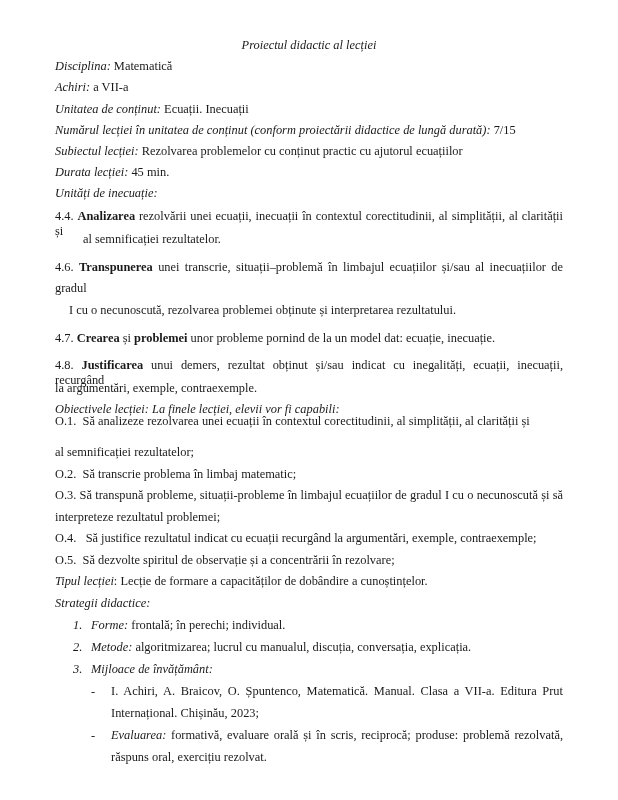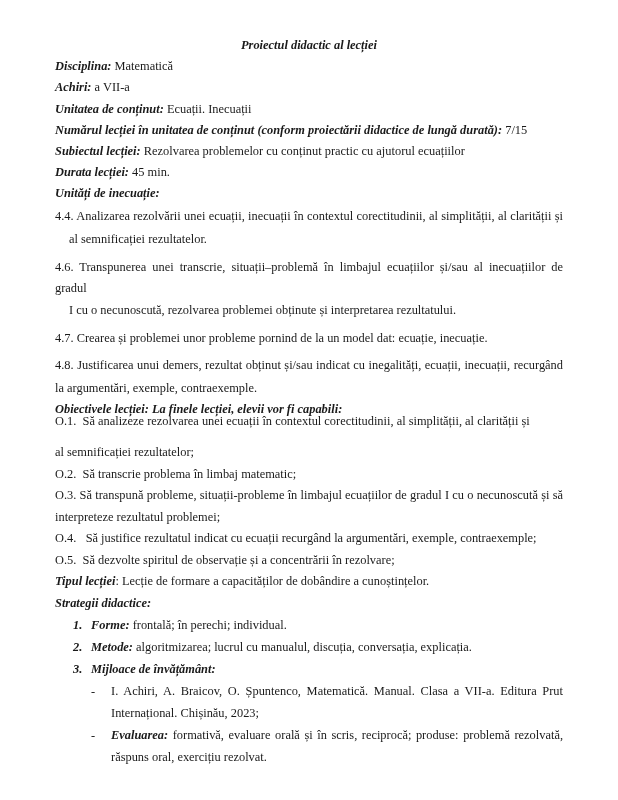--- a/index.html
+++ b/index.html
@@ -2,43 +2,43 @@
 <html><head>
 <meta charset="utf-8">
 <style>
   html, body { margin: 0; padding: 0; background: #ffffff; }
   body {
     width: 618px; height: 800px; overflow: hidden; position: relative;
     font-family: "Liberation Serif", serif; font-size: 12.4px; color: #1a1a1a;
   }
   .page { position: absolute; left: 55px; top: 38px; width: 508px; }
   .line { position: absolute; left: 0; white-space: nowrap; line-height: 15px; }
-  .b { font-weight: normal; }
-  .bi { font-weight: bold; font-style: italic; }
+  .b { font-weight: bold; }
+  .bi { font-weight: normal; font-style: italic; }
   .just { text-align: justify; text-align-last: justify; width: 508px; white-space: normal; }
   .title { width: 508px; text-align: center; }
 </style>
 </head>
 <body>
 
 <div class="page">
 
   <div class="line title bi" style="top:0px">Proiectul didactic al lecției</div>
 
   <div class="line" style="top:21px"><span class="bi">Disciplina:</span><span> Matematică</span></div>
   <div class="line" style="top:42px"><span class="bi">Achiri:</span><span> a VII-a</span></div>
   <div class="line" style="top:64px"><span class="bi">Unitatea de conținut:</span><span> Ecuații. Inecuații</span></div>
   <div class="line" style="top:85px"><span class="bi">Numărul lecției în unitatea de conținut (conform proiectării didactice de lungă durată):</span><span> 7/15</span></div>
   <div class="line" style="top:106px"><span class="bi">Subiectul lecției:</span><span> Rezolvarea  problemelor cu conținut practic cu ajutorul ecuațiilor</span></div>
   <div class="line" style="top:127px"><span class="bi">Durata lecției:</span><span> 45 min.</span></div>
 
   <div class="line bi" style="top:148px">Unități de inecuație:</div>
 
   <div class="line just" style="top:171px"><span>4.4. </span><span class="b">Analizarea</span><span> rezolvării unei ecuații, inecuații în contextul corectitudinii, al simplității, al clarității și</span></div>
-  <div class="line" style="top:194px; left:14px">al semnificației rezultatelor.</div>
+  <div class="line" style="top:194px; left:28px">al semnificației rezultatelor.</div>
 
   <div class="line just" style="top:222px"><span>4.6. </span><span class="b">Transpunerea</span><span> unei transcrie, situații–problemă în limbajul ecuațiilor și/sau al inecuațiilor de</span></div>
   <div class="line" style="top:243px">gradul</div>
   <div class="line" style="top:265px; left:14px">I cu o necunoscută, rezolvarea problemei obținute și interpretarea rezultatului.</div>
 
   <div class="line" style="top:293px"><span>4.7. </span><span class="b">Crearea</span><span> și </span><span class="b">problemei</span><span> unor probleme pornind de  la un model dat: ecuație, inecuație.</span></div>
 
   <div class="line just" style="top:320px"><span>4.8. </span><span class="b">Justificarea</span><span> unui demers, rezultat obținut și/sau indicat cu inegalități, ecuații, inecuații, recurgând</span></div>
   <div class="line" style="top:343px">la argumentări, exemple, contraexemple.</div>
 

